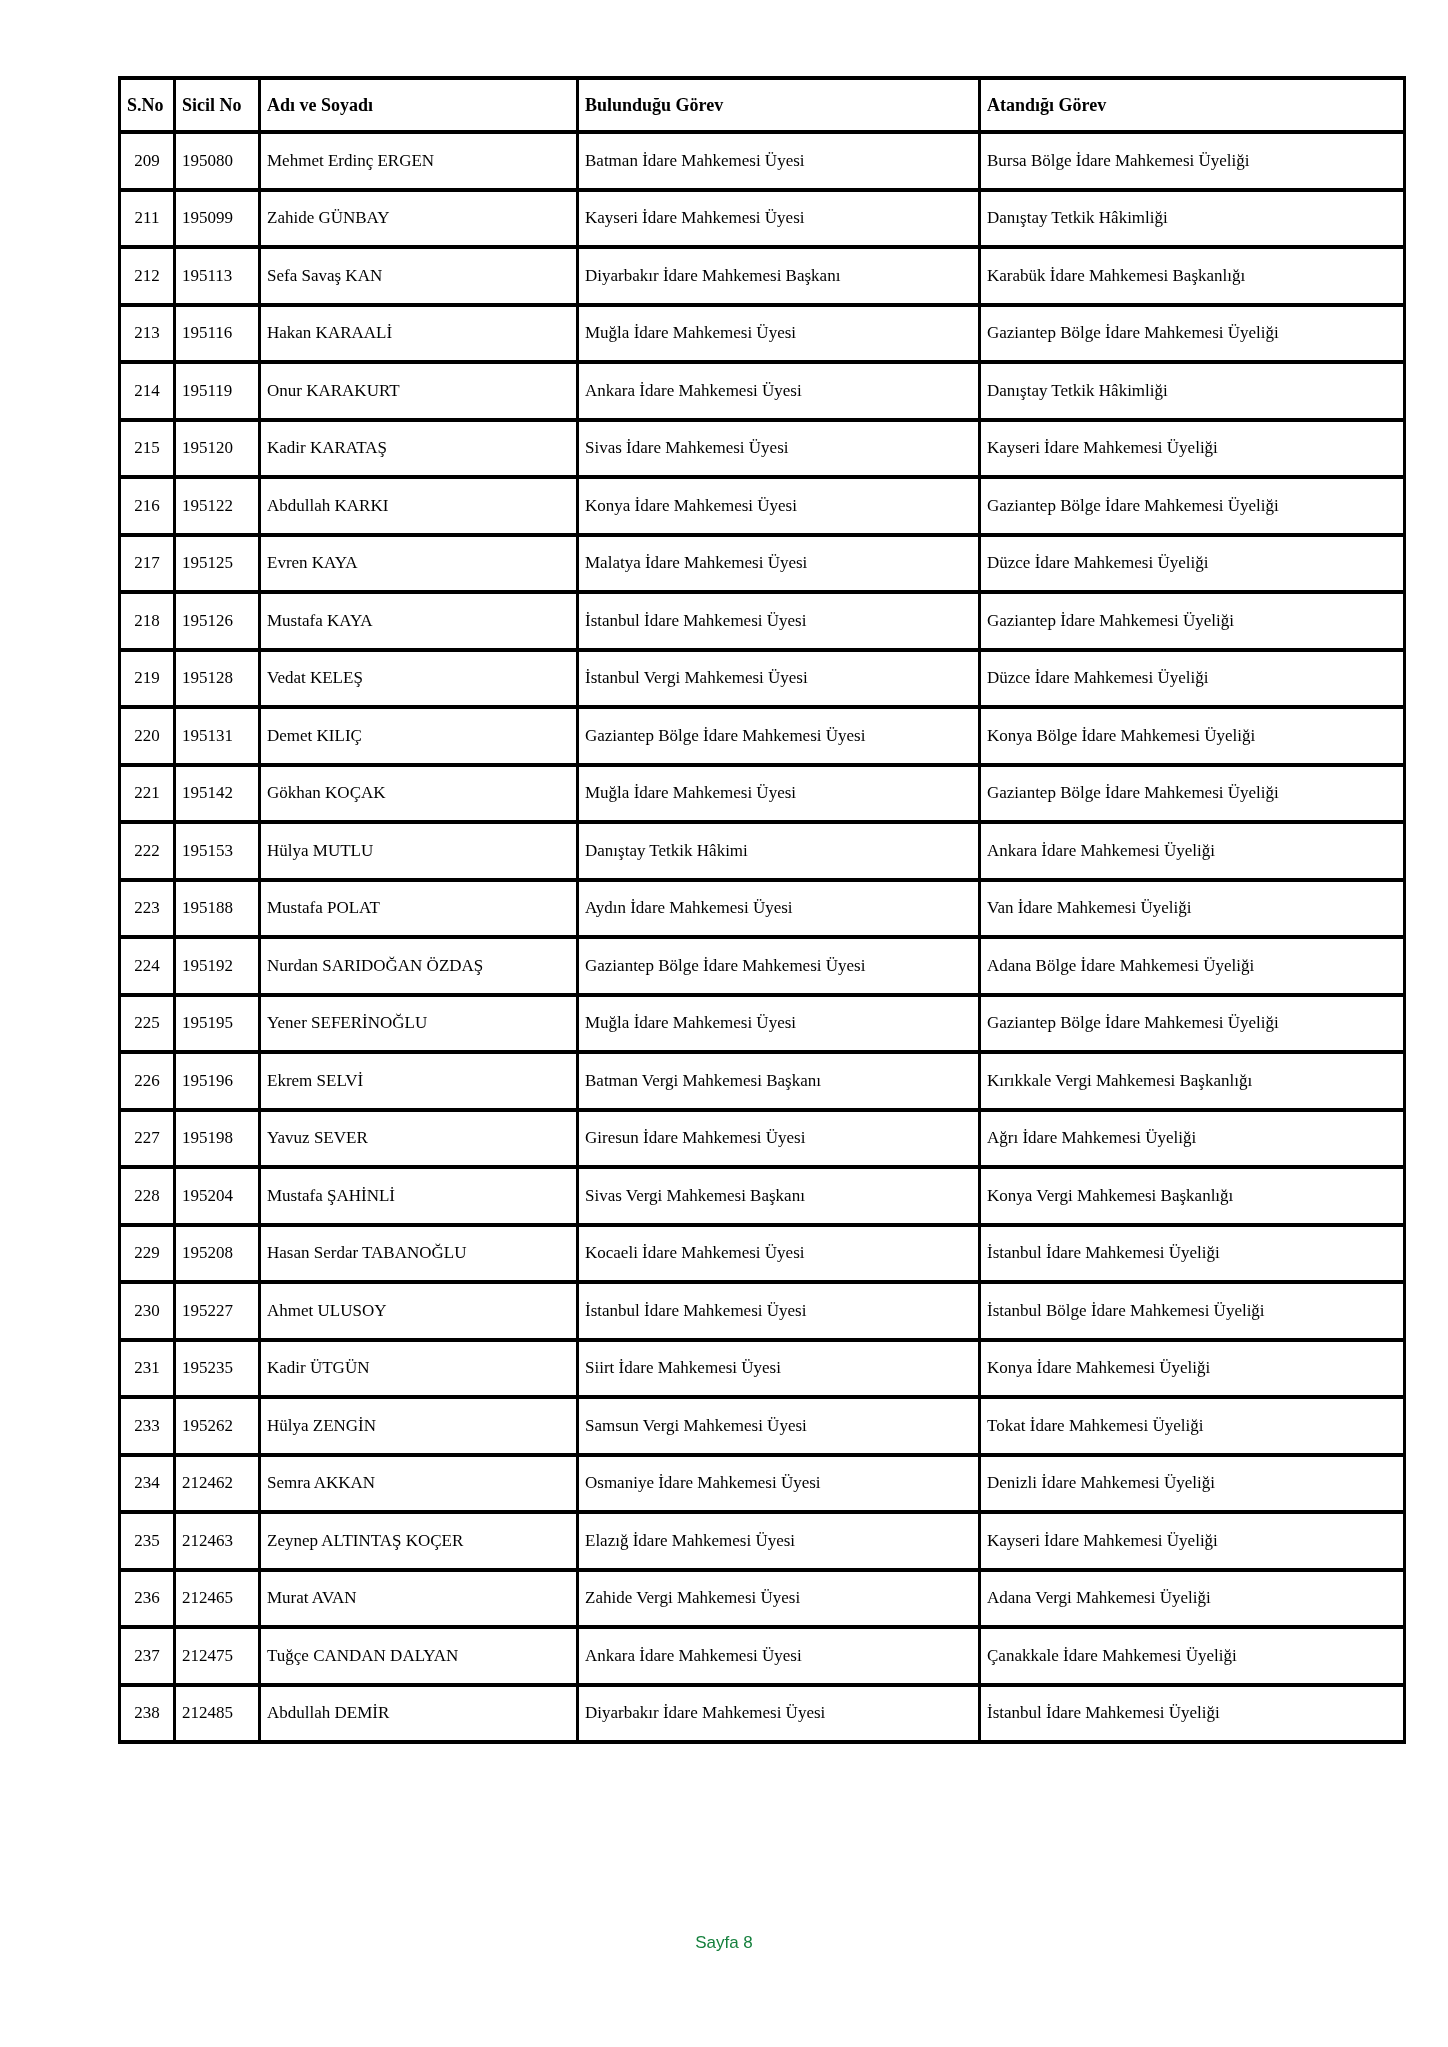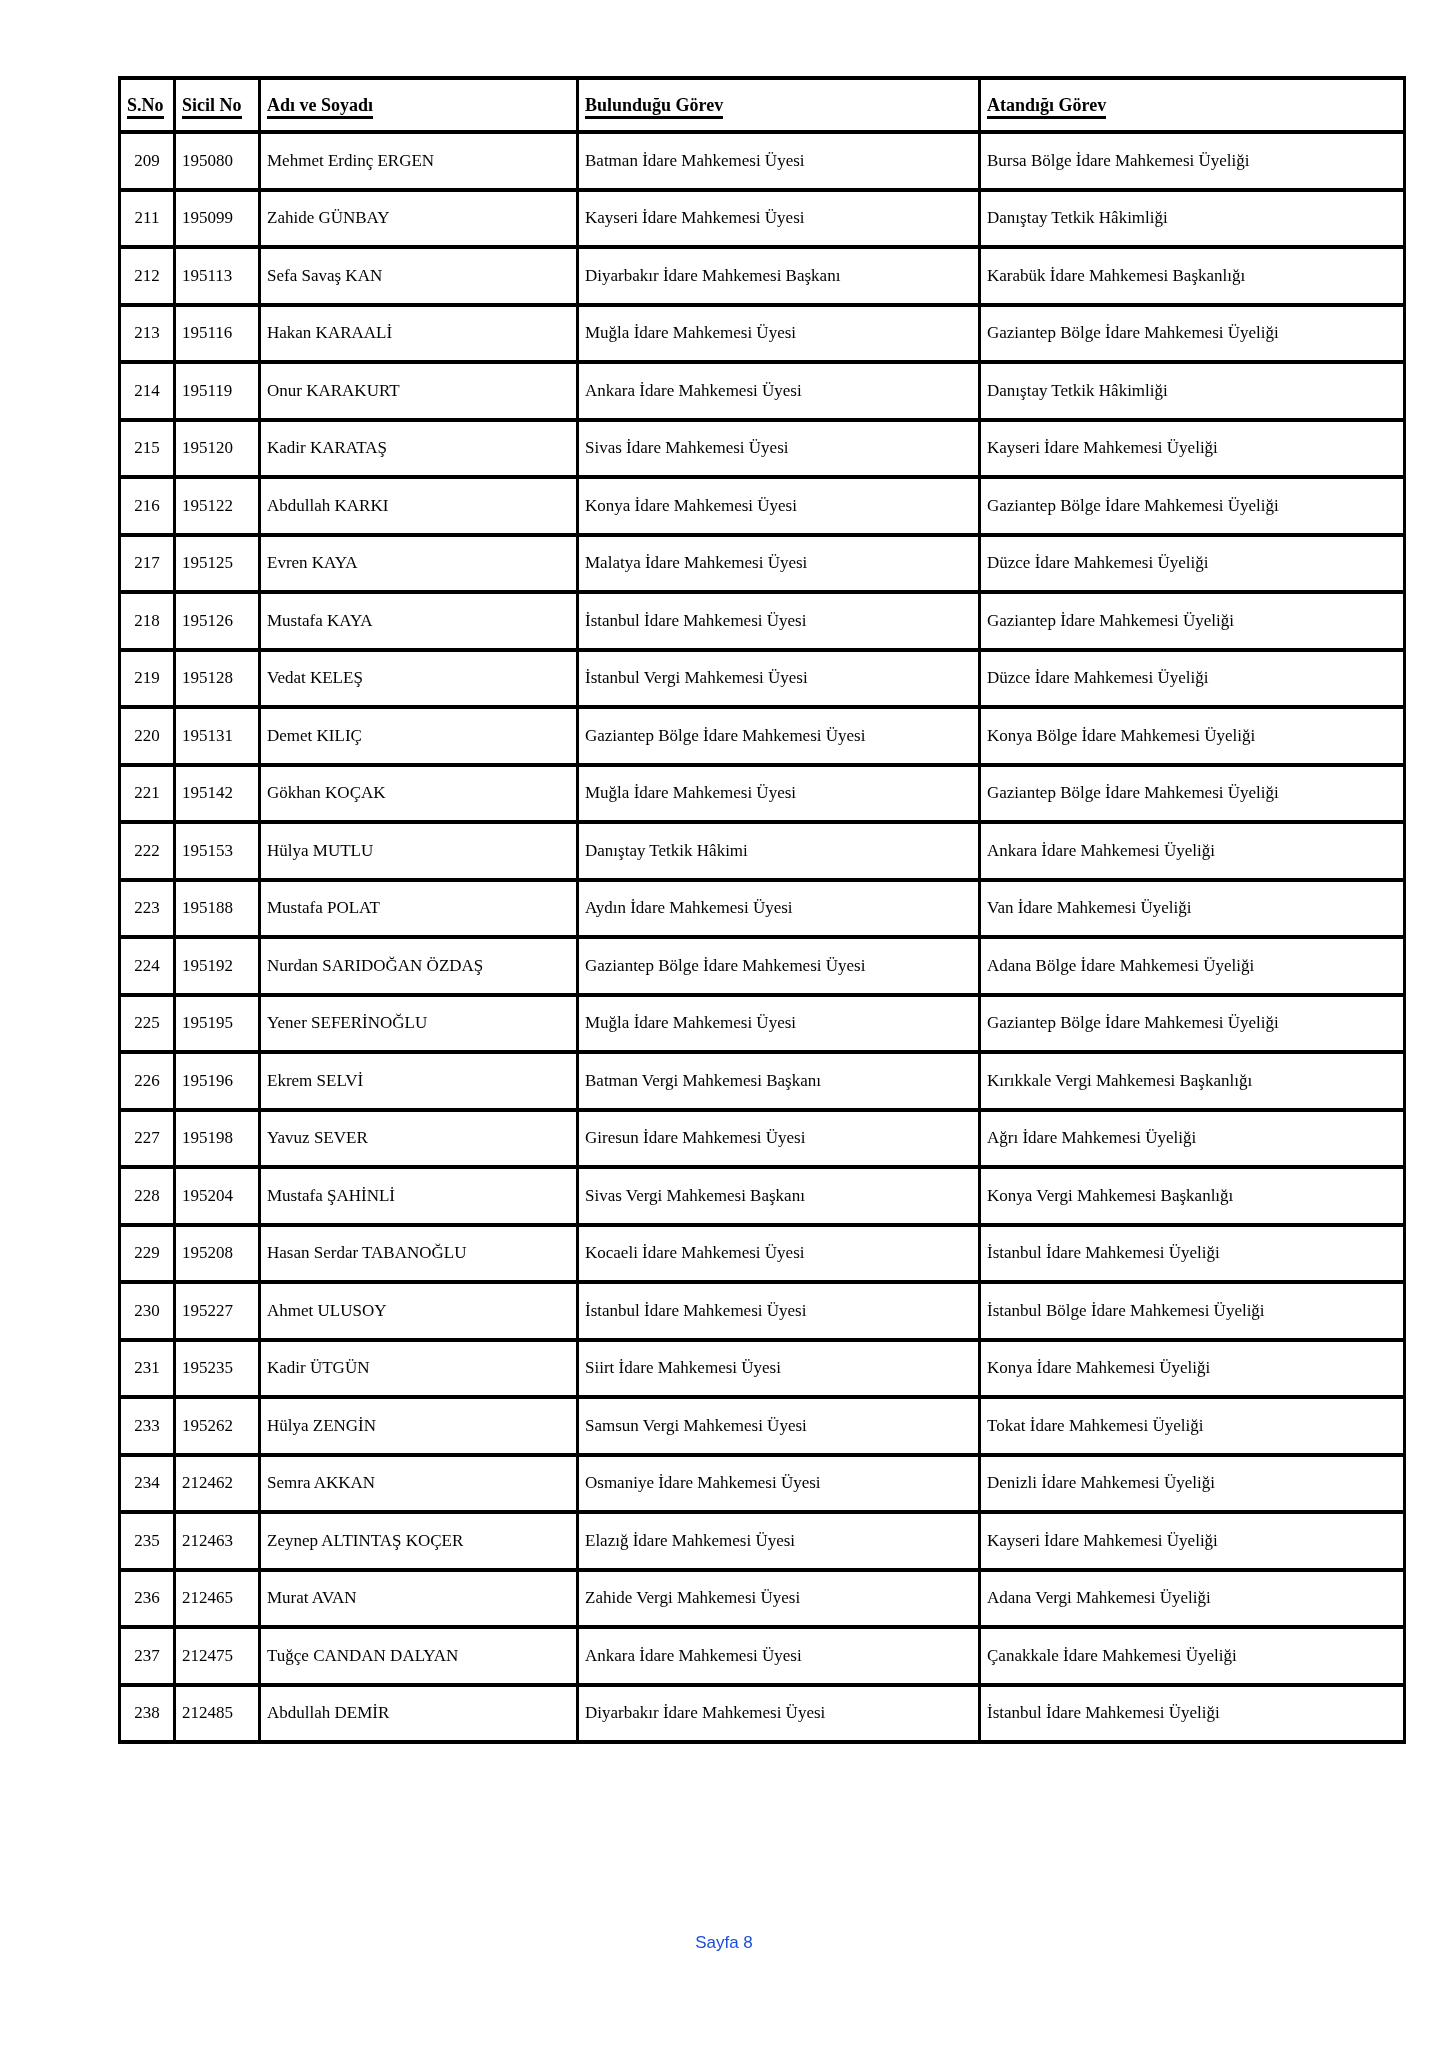--- a/index.html
+++ b/index.html
@@ -32,40 +32,40 @@
     white-space: nowrap;
     overflow: hidden;
   }
   table.appointments th {
     height: 50px;
     font-size: 18px;
     font-weight: bold;
   }
   table.appointments th .hu {
     border-bottom: 3px solid #000;
-    padding-bottom: 1px;
+    padding-bottom: 16px;
   }
   table.appointments td {
     height: 53.5px;
     font-size: 17px;
     font-weight: normal;
   }
   table.appointments td.sno {
     text-align: center;
     padding: 0;
   }
   .footer {
     position: absolute;
     top: 1933px;
     left: 0;
     width: 100%;
     text-align: center;
     font-family: "Liberation Sans", sans-serif;
     font-size: 17px;
-    color: #1d4ed8;
+    color: #15803d;
   }
 </style>
 </head>
 <body>
 
 <div class="page">
 
   <table class="appointments">
     <colgroup>
       <col style="width:55px">

